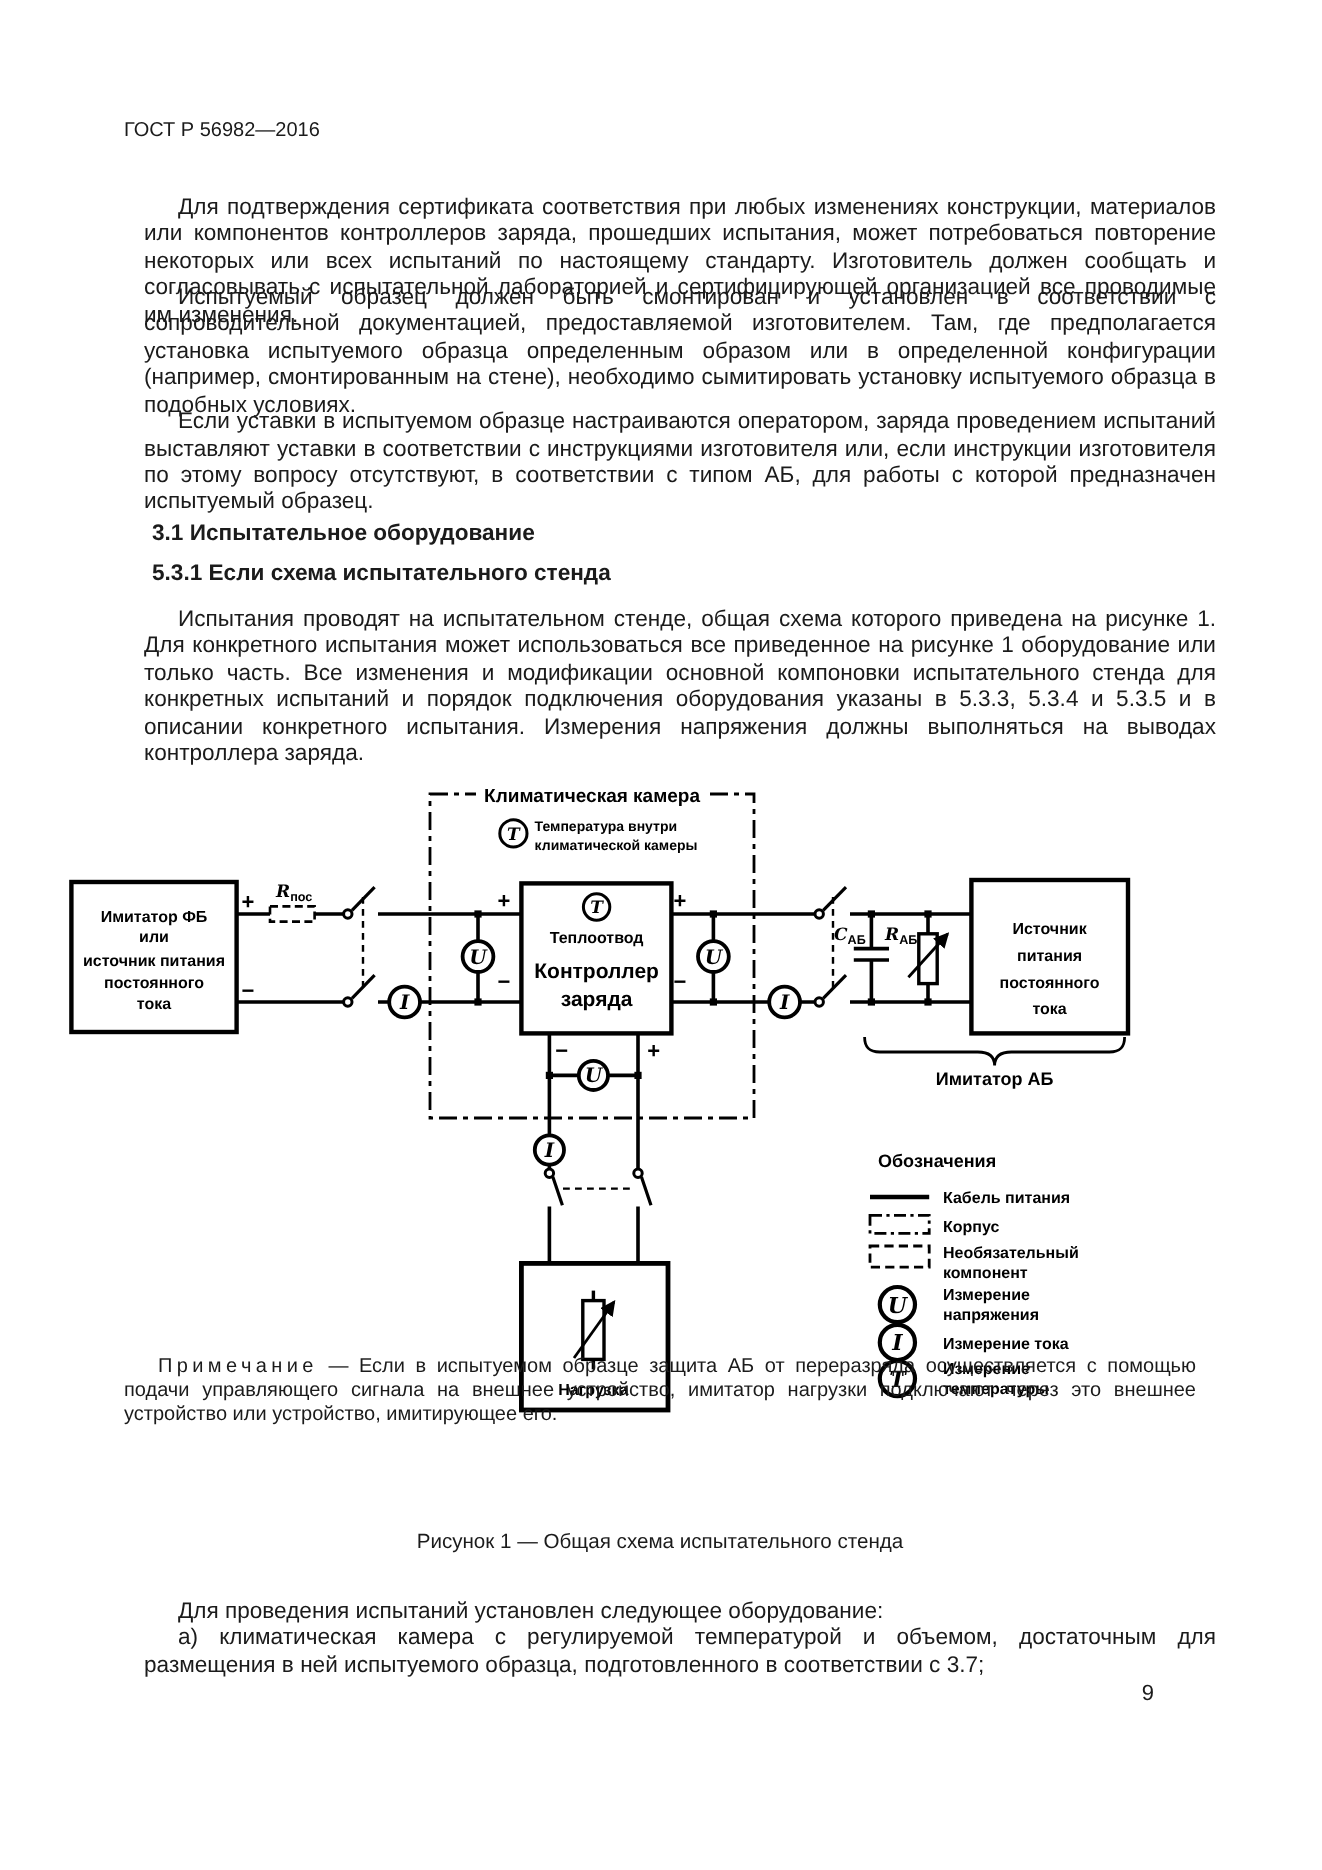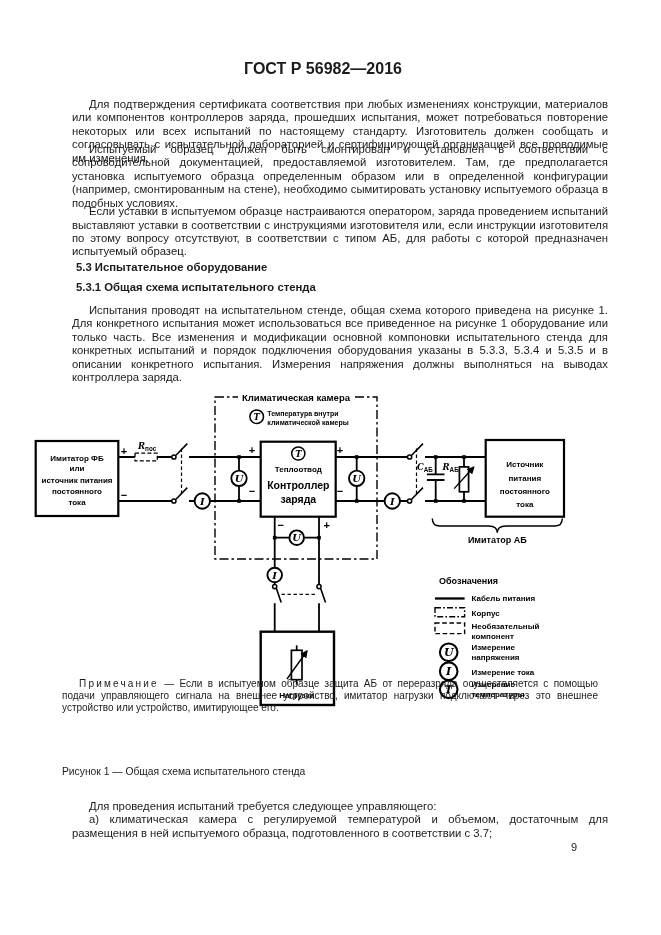--- a/index.html
+++ b/index.html
@@ -1,30 +1,30 @@
 <!DOCTYPE html>
 <html lang="ru"><head>
 <meta charset="utf-8">
 <title>ГОСТ Р 56982—2016</title>
 <style>
   html,body{margin:0;padding:0;background:#e8e8e8;}
   .page{position:relative;width:661px;height:935px;background:#ffffff;overflow:hidden;
         font-family:"Liberation Sans",sans-serif;color:#1b1b1b;}
-  .doc-header{position:absolute;top:60px;left:62px;width:522px;text-align:center;
-        font-weight:bold;font-size:16px;}
+  .doc-header{position:absolute;top:60px;left:62px;width:522px;text-align:left;
+        font-weight:normal;font-size:10px;}
   .bodyp{position:absolute;left:62px;width:536px;margin:10px;font-size:11.3px;line-height:13.4px;
         text-align:justify;text-indent:17px;}
   .p1{top:88px}.p2{top:133px}.p3{top:195.2px}.p4{top:294px}
   .hd{position:absolute;left:62px;width:536px;margin:0;font-size:11.3px;font-weight:bold;text-indent:14px;}
   .h1{top:260.5px}.h2{top:280.5px}
   .figwrap{position:absolute;left:24px;top:390px;width:581px;height:330px;}
   .note{position:absolute;left:62px;top:678px;width:536px;margin:0;font-size:10px;line-height:11.9px;
         text-align:justify;text-indent:17px;}
   .note-label{letter-spacing:2.2px;}
-  .caption{position:absolute;left:62px;top:766px;width:536px;margin:0;font-size:10.3px;}
+  .caption{position:absolute;left:62px;top:766px;width:536px;margin:0;text-align:center;font-size:10.3px;}
   .p5{top:790px}.p6{top:803.4px}
   .page-num{position:absolute;top:841px;left:62px;width:515px;text-align:right;font-size:11px;}
   
   svg text{fill:#000;font-family:"Liberation Sans",sans-serif;}
   .blk{fill:#fff;stroke:#000;stroke-width:2.2;}
   .blk3{fill:#fff;stroke:#000;stroke-width:2.4;}
   .w{stroke:#000;stroke-width:1.8;fill:none;}
   .thin{stroke:#000;stroke-width:1.5;fill:none;}
   .dd{stroke:#000;stroke-width:1.4;fill:none;stroke-dasharray:9 3 2.5 3;}
   .dashl{stroke:#000;stroke-width:1.2;fill:none;stroke-dasharray:3.4 2.6;}
@@ -48,22 +48,22 @@
 <body>
 
 <div class="page">
 
   <div class="doc-header">ГОСТ Р 56982—2016</div>
 
   <p class="bodyp p1">Для подтверждения сертификата соответствия при любых изменениях конструкции, материалов или компонентов контроллеров заряда, прошедших испытания, может потребоваться повторение некоторых или всех испытаний по настоящему стандарту. Изготовитель должен сообщать и согласовывать с испытательной лабораторией и сертифицирующей организацией все проводимые им изменения.</p>
   <p class="bodyp p2">Испытуемый образец должен быть смонтирован и установлен в соответствии с сопроводительной документацией, предоставляемой изготовителем. Там, где предполагается установка испытуемого образца определенным образом или в определенной конфигурации (например, смонтированным на стене), необходимо сымитировать установку испытуемого образца в подобных условиях.</p>
   <p class="bodyp p3">Если уставки в испытуемом образце настраиваются оператором, заряда проведением испытаний выставляют уставки в соответствии с инструкциями изготовителя или, если инструкции изготовителя по этому вопросу отсутствуют, в соответствии с типом АБ, для работы с которой предназначен испытуемый образец.</p>
 
-  <p class="hd h1">5.3 Испытательное оборудование</p>
-  <p class="hd h2">5.3.1 Общая схема испытательного стенда</p>
+  <p class="hd h1">3.1 Испытательное оборудование</p>
+  <p class="hd h2">5.3.1 Если схема испытательного стенда</p>
 
   <p class="bodyp p4">Испытания проводят на испытательном стенде, общая схема которого приведена на рисунке 1. Для конкретного испытания может использоваться все приведенное на рисунке 1 оборудование или только часть. Все изменения и модификации основной компоновки испытательного стенда для конкретных испытаний и порядок подключения оборудования указаны в 5.3.3, 5.3.4 и 5.3.5 и в описании конкретного испытания. Измерения напряжения должны выполняться на выводах контроллера заряда.</p>
 
   <div class="figwrap">
   <svg width="581" height="330" viewBox="0 0 581 330" xmlns="http://www.w3.org/2000/svg">
     <defs>
       <marker id="arr" viewBox="0 0 10 10" refX="8.5" refY="5" markerWidth="5.5" markerHeight="5.5" orient="auto-start-reverse">
         <path d="M0,0 L10,5 L0,10 z" fill="#000"></path>
       </marker>
     </defs>
@@ -248,18 +248,18 @@
       <text class="tb f8" x="447.5" y="297">Измерение</text>
       <text class="tb f8" x="447.5" y="307">температуры</text>
     </g>
   </svg>
   </div>
 
   <p class="note"><span class="note-label">Примечание</span> <span>— Если в испытуемом образце защита АБ от переразряда осуществляется с помощью подачи управляющего сигнала на внешнее устройство, имитатор нагрузки подключают через это внешнее устройство или устройство, имитирующее его.</span></p>
 
   <p class="caption">Рисунок 1 — Общая схема испытательного стенда</p>
 
-  <p class="bodyp p5">Для проведения испытаний требуется следующее управляющего:</p>
+  <p class="bodyp p5">Для проведения испытаний установлен следующее оборудование:</p>
   <p class="bodyp p6">а) климатическая камера с регулируемой температурой и объемом, достаточным для размещения в ней испытуемого образца, подготовленного в соответствии с 3.7;</p>
 
   <div class="page-num">9</div>
 
 </div>
 
 </body></html>

